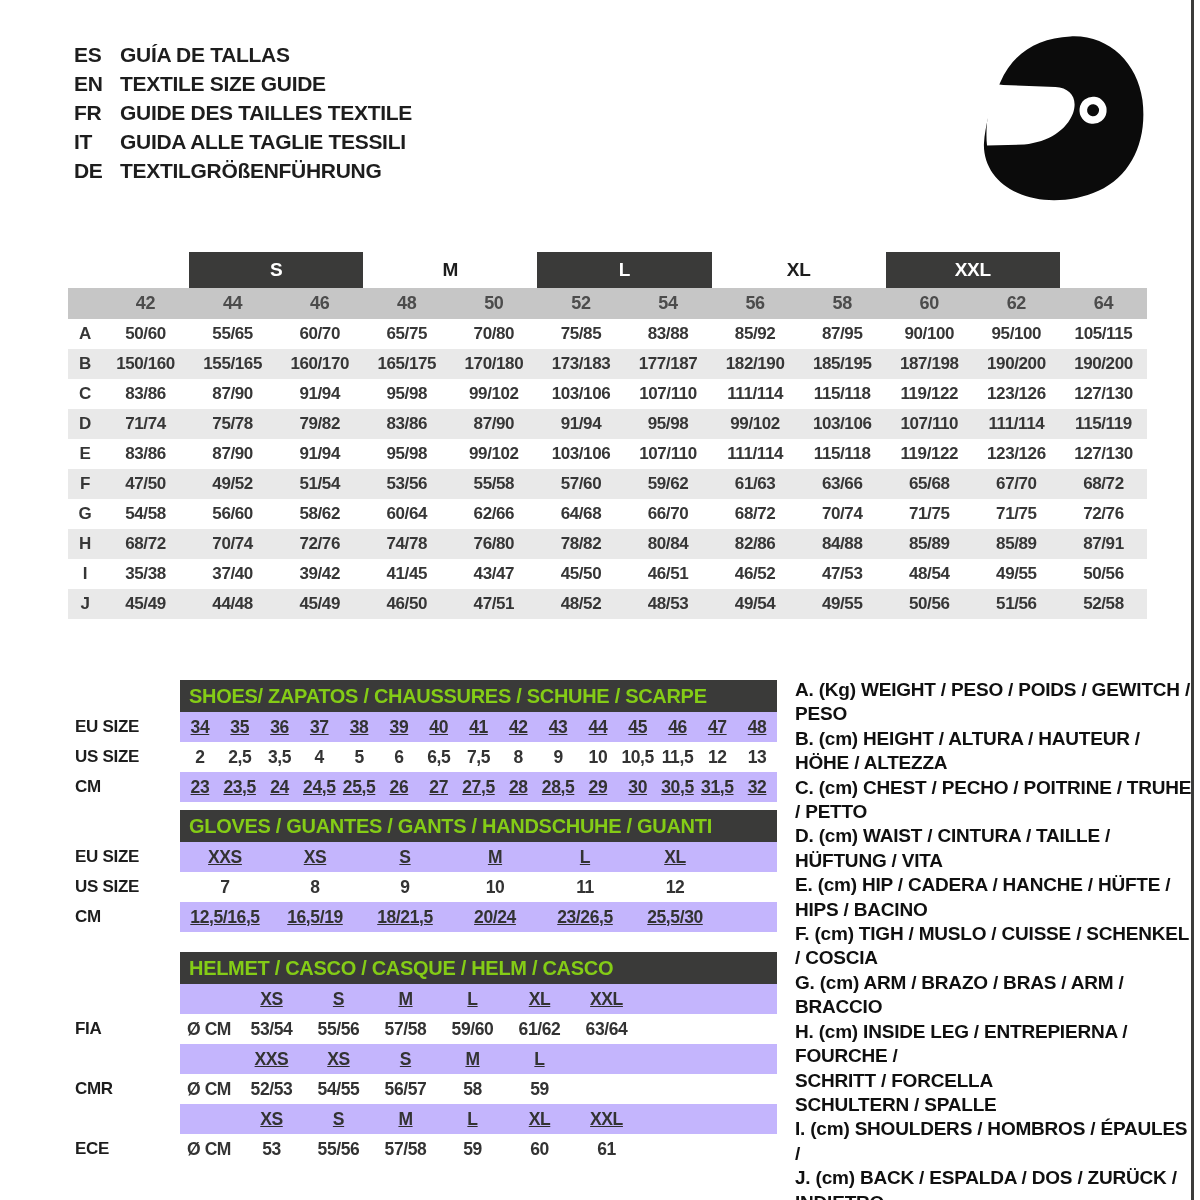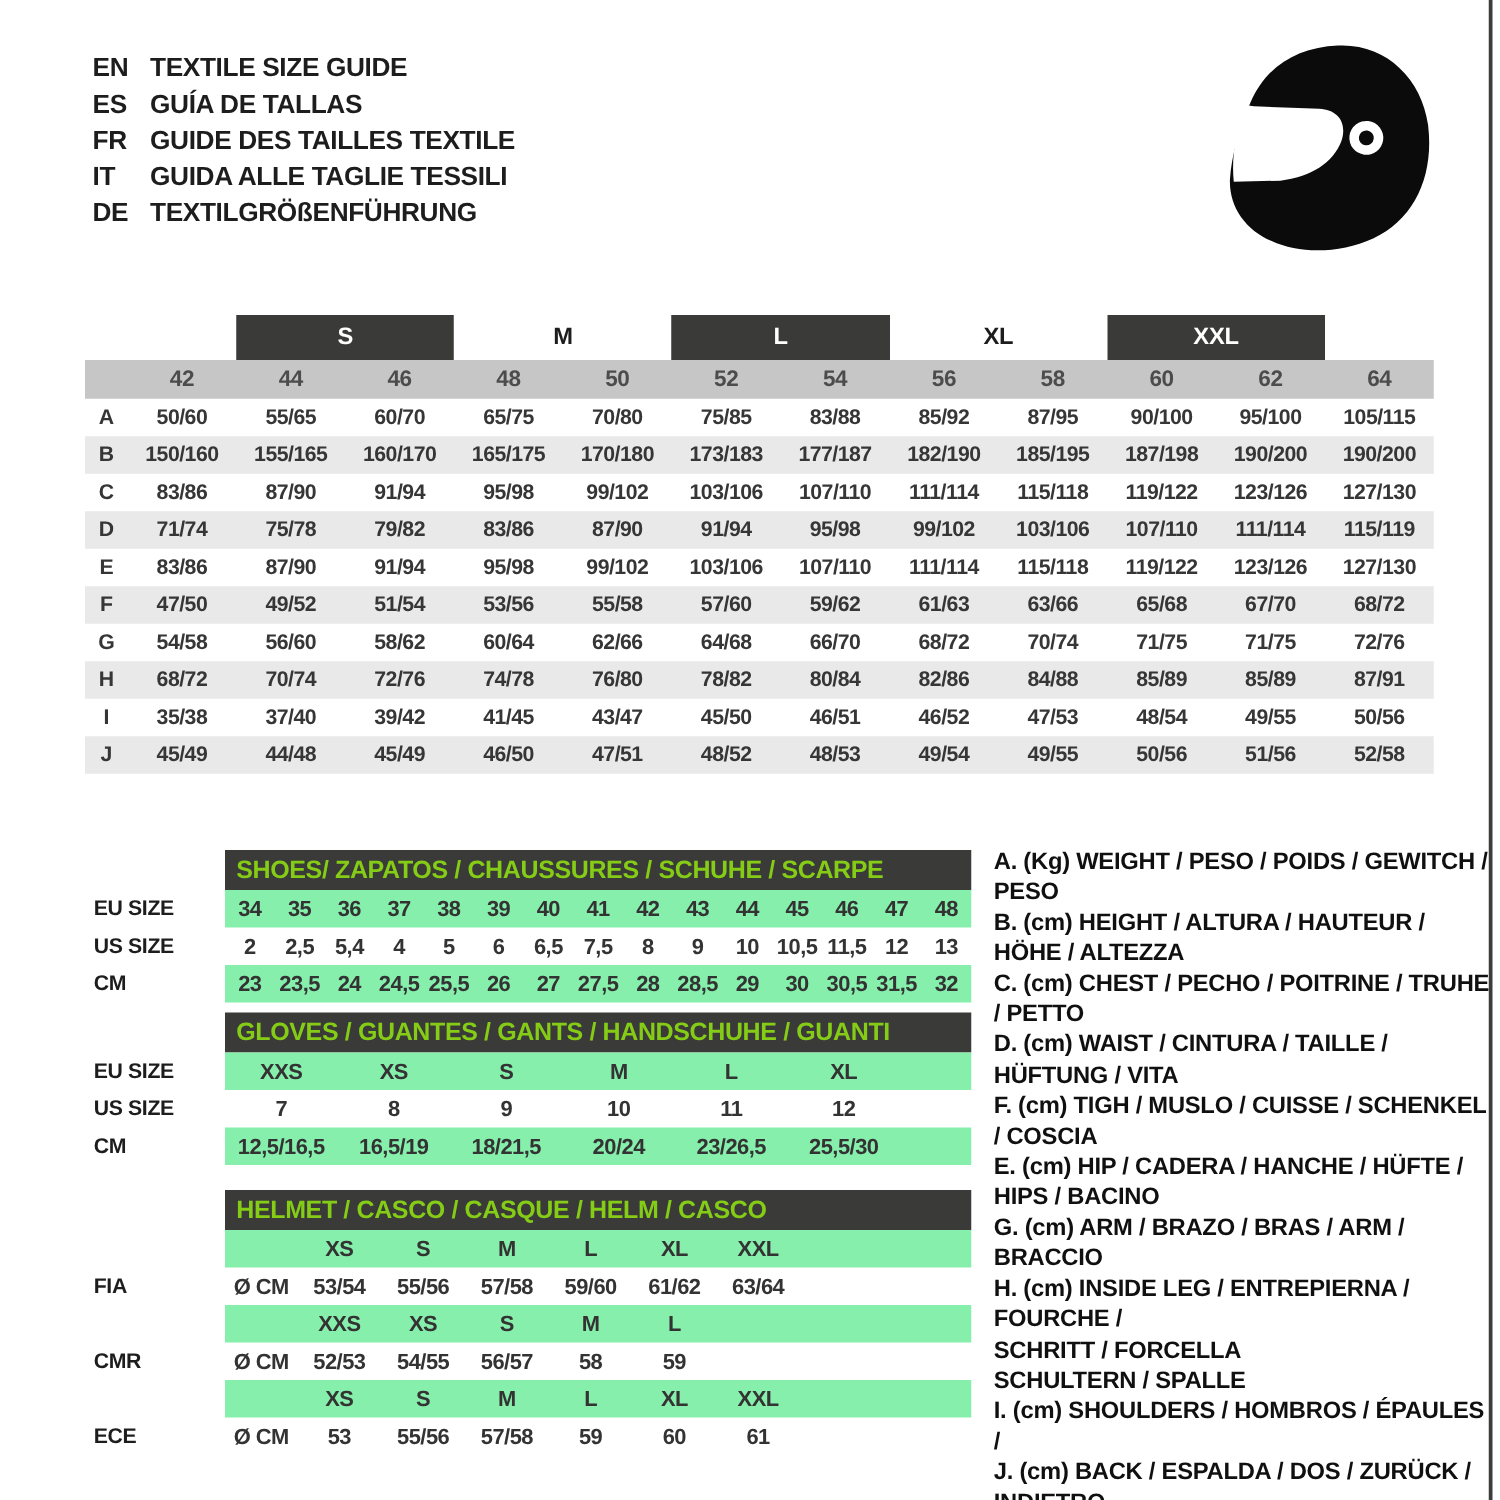--- a/index.html
+++ b/index.html
@@ -34,21 +34,21 @@
   
   .bt { position:absolute; left:75px; width:702px; }
   .bt-header {
     margin-left:105px; width:597px; height:32px; box-sizing:border-box;
     background:#3a3a39; color:#84cc16; font-size:20px; line-height:32px;
     padding-left:9px; letter-spacing:-0.3px; white-space:nowrap;
   }
   .bt-line { display:flex; height:30px; }
   .bt-label { width:105px; display:flex; align-items:center; font-size:17px; color:#1d1d1d; letter-spacing:-0.3px; }
   .bt-content { width:597px; display:grid; align-content:center; }
-  .bt-content.gray { background:#86efac; }
+  .bt-content.gray { background:#c4b5fd;text-decoration:underline; }
   .bt-content > div { text-align:center; font-size:17.5px; color:#333; letter-spacing:-0.4px; }
   .shoes-grid  { grid-template-columns:repeat(15,1fr); }
   .gloves-grid { grid-template-columns:repeat(6,90px); }
   .helmet-grid { grid-template-columns:58px repeat(6,67px); }
   #shoesTable  { top:680px; }
   #glovesTable { top:810px; }
   #helmetTable { top:952px; }
 
   
   .legend { position:absolute; left:795px; top:678px; width:400px; font-size:19px; line-height:24.4px; color:#101010; letter-spacing:-0.2px; }
@@ -56,26 +56,26 @@
   
   .edge-line { position:absolute; left:1191px; top:0; width:3px; height:1200px; background:#3c3c3b; }
 </style>
 </head>
 <body>
 
 <div class="page">
 
   <div class="lang-block" id="langBlock">
       <div class="lang-row">
+        <span class="lang-code">ES</span>
+        <span class="lang-title">GUÍA DE TALLAS</span>
+      </div>
+      <div class="lang-row">
         <span class="lang-code">EN</span>
         <span class="lang-title">TEXTILE SIZE GUIDE</span>
-      </div>
-      <div class="lang-row">
-        <span class="lang-code">ES</span>
-        <span class="lang-title">GUÍA DE TALLAS</span>
       </div>
       <div class="lang-row">
         <span class="lang-code">FR</span>
         <span class="lang-title">GUIDE DES TAILLES TEXTILE</span>
       </div>
       <div class="lang-row">
         <span class="lang-code">IT</span>
         <span class="lang-title">GUIDA ALLE TAGLIE TESSILI</span>
       </div>
       <div class="lang-row">
@@ -299,21 +299,21 @@
           <div>46</div>
           <div>47</div>
           <div>48</div>
         </div>
       </div>
       <div class="bt-line">
         <div class="bt-label">US SIZE</div>
         <div class="bt-content shoes-grid">
           <div>2</div>
           <div>2,5</div>
-          <div>5,4</div>
+          <div>3,5</div>
           <div>4</div>
           <div>5</div>
           <div>6</div>
           <div>6,5</div>
           <div>7,5</div>
           <div>8</div>
           <div>9</div>
           <div>10</div>
           <div>10,5</div>
           <div>11,5</div>
@@ -452,22 +452,22 @@
           <div>61</div>
         </div>
       </div>
     </div>
 
   <div class="legend" id="legend">
       <div class="legend-item">A. (Kg) WEIGHT / PESO / POIDS / GEWITCH / PESO</div>
       <div class="legend-item">B. (cm) HEIGHT / ALTURA / HAUTEUR / HÖHE / ALTEZZA</div>
       <div class="legend-item">C. (cm) CHEST / PECHO / POITRINE / TRUHE / PETTO</div>
       <div class="legend-item">D. (cm) WAIST / CINTURA / TAILLE / HÜFTUNG / VITA</div>
+      <div class="legend-item">E. (cm) HIP / CADERA / HANCHE / HÜFTE / HIPS / BACINO</div>
       <div class="legend-item">F. (cm) TIGH / MUSLO / CUISSE / SCHENKEL / COSCIA</div>
-      <div class="legend-item">E. (cm) HIP / CADERA / HANCHE / HÜFTE / HIPS / BACINO</div>
       <div class="legend-item">G. (cm) ARM / BRAZO / BRAS / ARM / BRACCIO</div>
       <div class="legend-item">H. (cm) INSIDE LEG / ENTREPIERNA / FOURCHE /</div>
       <div class="legend-item">SCHRITT / FORCELLA</div>
       <div class="legend-item">SCHULTERN / SPALLE</div>
       <div class="legend-item">I. (cm) SHOULDERS / HOMBROS / ÉPAULES /</div>
       <div class="legend-item">J. (cm) BACK / ESPALDA / DOS / ZURÜCK / INDIETRO</div>
     </div>
 
   <div class="edge-line"></div>
 </div>

